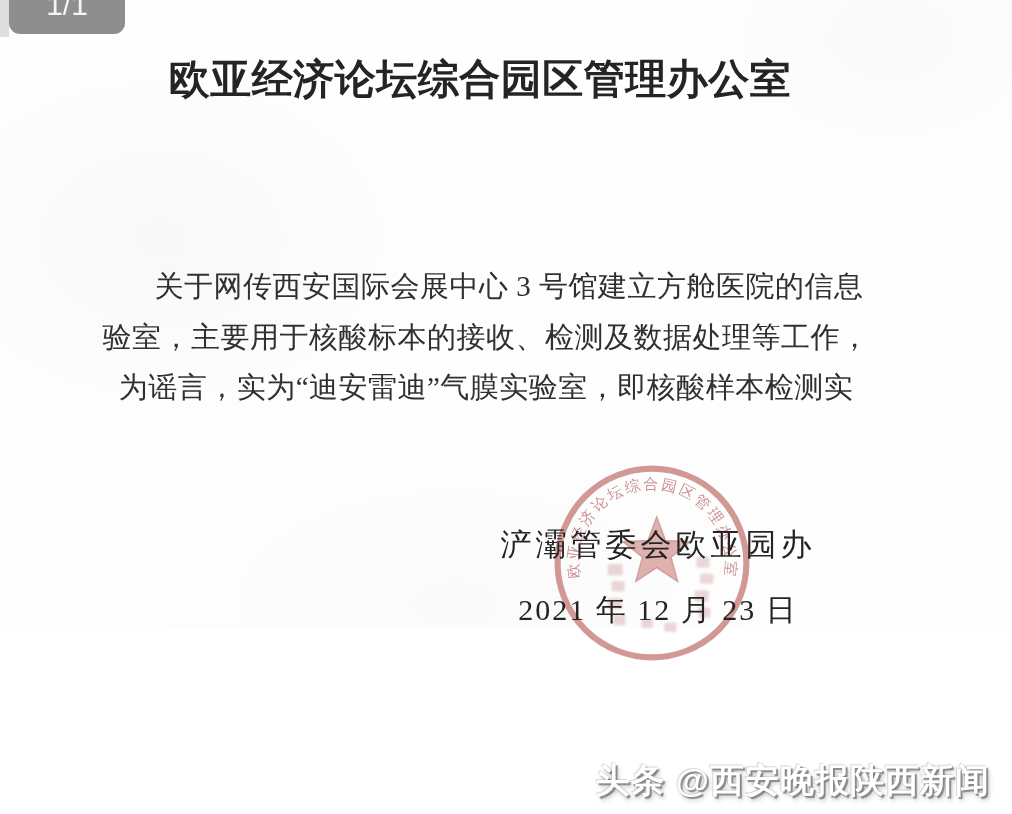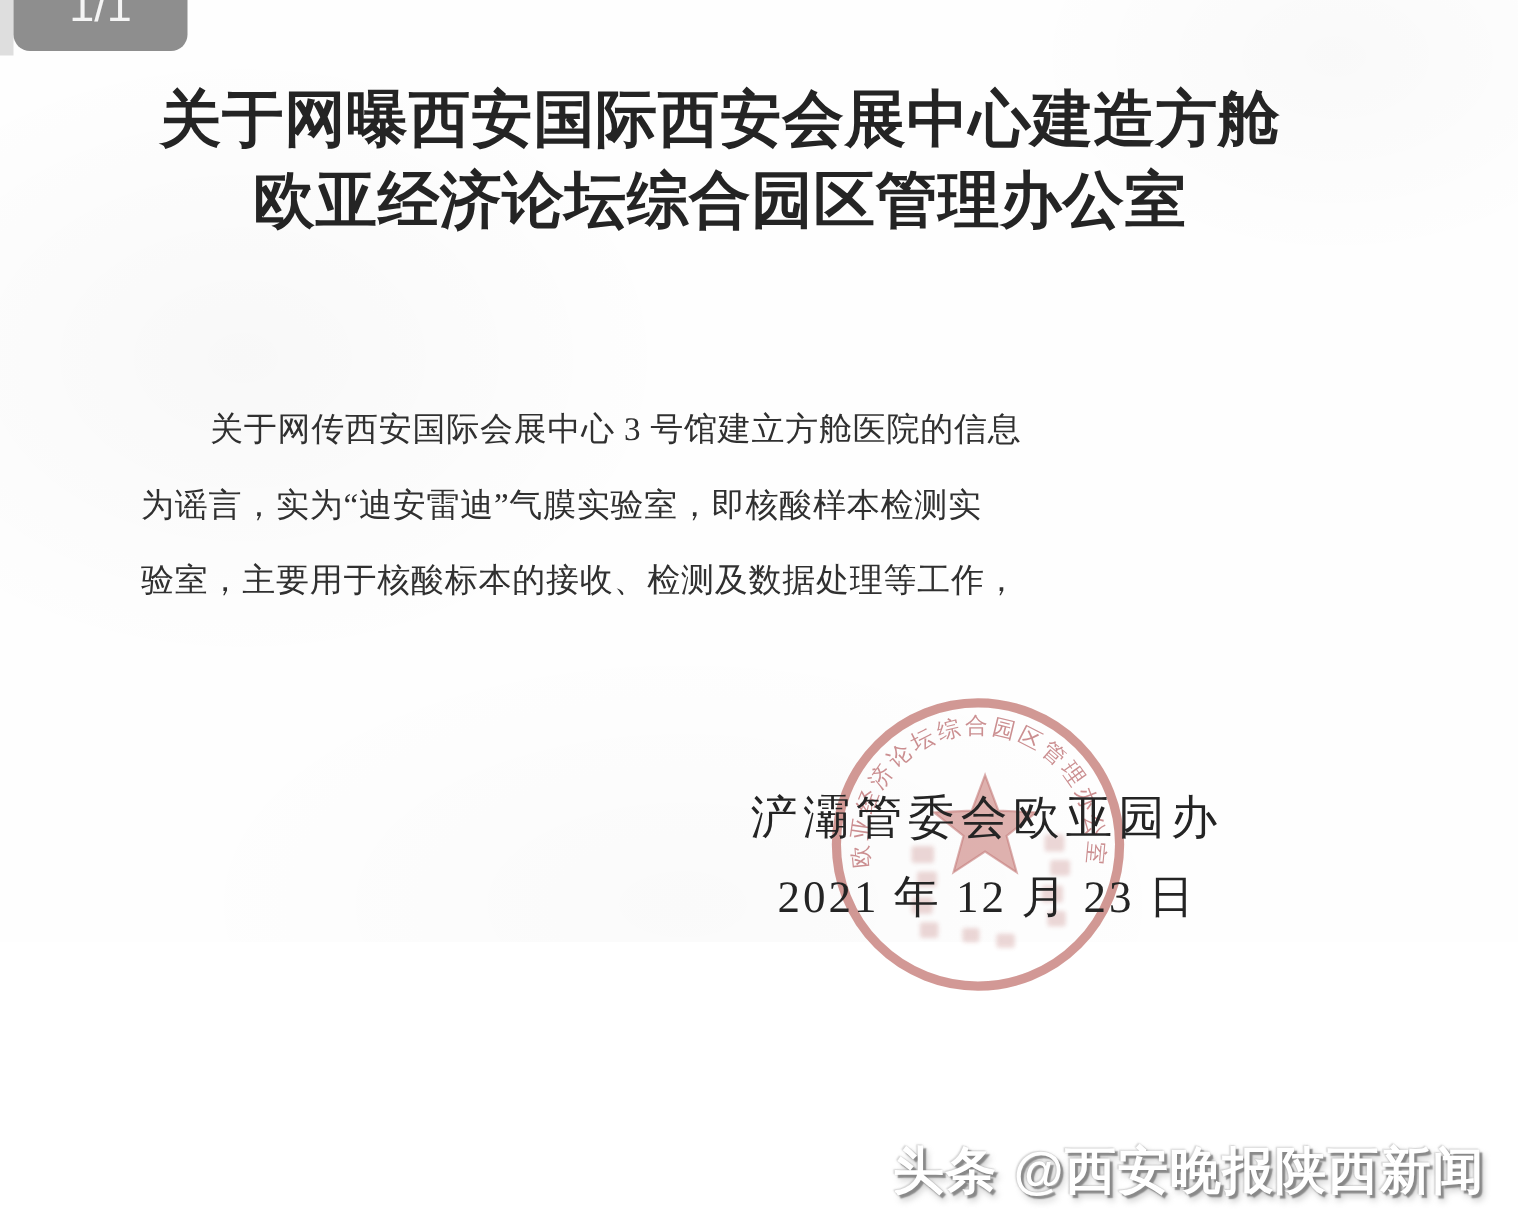--- a/index.html
+++ b/index.html
@@ -52,38 +52,39 @@
     font-weight: bold;
     color: #242424;
     letter-spacing: 0.5px;
   }
   .t-line { display: block; }
 
   
   .doc-body {
     position: absolute; left: 94px; top: 261px;
     width: 784px;
-    font-size: 22px;
+    font-size: 29px;
     line-height: 50.5px;
     color: #303030;
     letter-spacing: 0.5px;
+    text-align: center;
   }
   .b-line { white-space: nowrap; }
   .b-line.indent { text-indent: 46px; }
 
   
   .sig-block {
     position: absolute; left: 456px; top: 524px;
     width: 404px;
     text-align: center;
     z-index: 3;
     color: #242424;
   }
   .sig-name { font-size: 31px; letter-spacing: 4px; }
-  .sig-date { margin-top: 12px; font-size: 30px; letter-spacing: 2px; }
+  .sig-date { margin-top: 24px; font-size: 30px; letter-spacing: 2px; }
 
   
   .seal {
     position: absolute; left: 551px; top: 462px;
     width: 202px; height: 202px;
     z-index: 2;
     opacity: 0.92;
   }
 
   
@@ -106,28 +107,27 @@
 
 <div class="page">
 
   <div class="edge-strip"></div>
 
   <div class="page-indicator">
     <span class="pi-label">1/1</span>
   </div>
 
   <h1 class="doc-title">
-    <span class="t-line">关于网曝西安国际西安会展中心建造方舱</span>
     <span class="t-line">欧亚经济论坛综合园区管理办公室</span>
   </h1>
 
   <div class="doc-body">
     <div class="b-line indent">关于网传西安国际会展中心 3 号馆建立方舱医院的信息</div>
+    <div class="b-line">验室，主要用于核酸标本的接收、检测及数据处理等工作，</div>
     <div class="b-line">为谣言，实为“迪安雷迪”气膜实验室，即核酸样本检测实</div>
-    <div class="b-line">验室，主要用于核酸标本的接收、检测及数据处理等工作，</div>
   </div>
 
   <svg class="seal" viewBox="0 0 214 214" aria-hidden="true">
     <defs>
       <filter id="sblur" x="-30%" y="-30%" width="160%" height="160%">
         <feGaussianBlur stdDeviation="1.4"></feGaussianBlur>
       </filter>
       <path id="arcTop" d="M 32,128 A 78,78 0 1 1 182,128" fill="none"></path>
     </defs>
 

